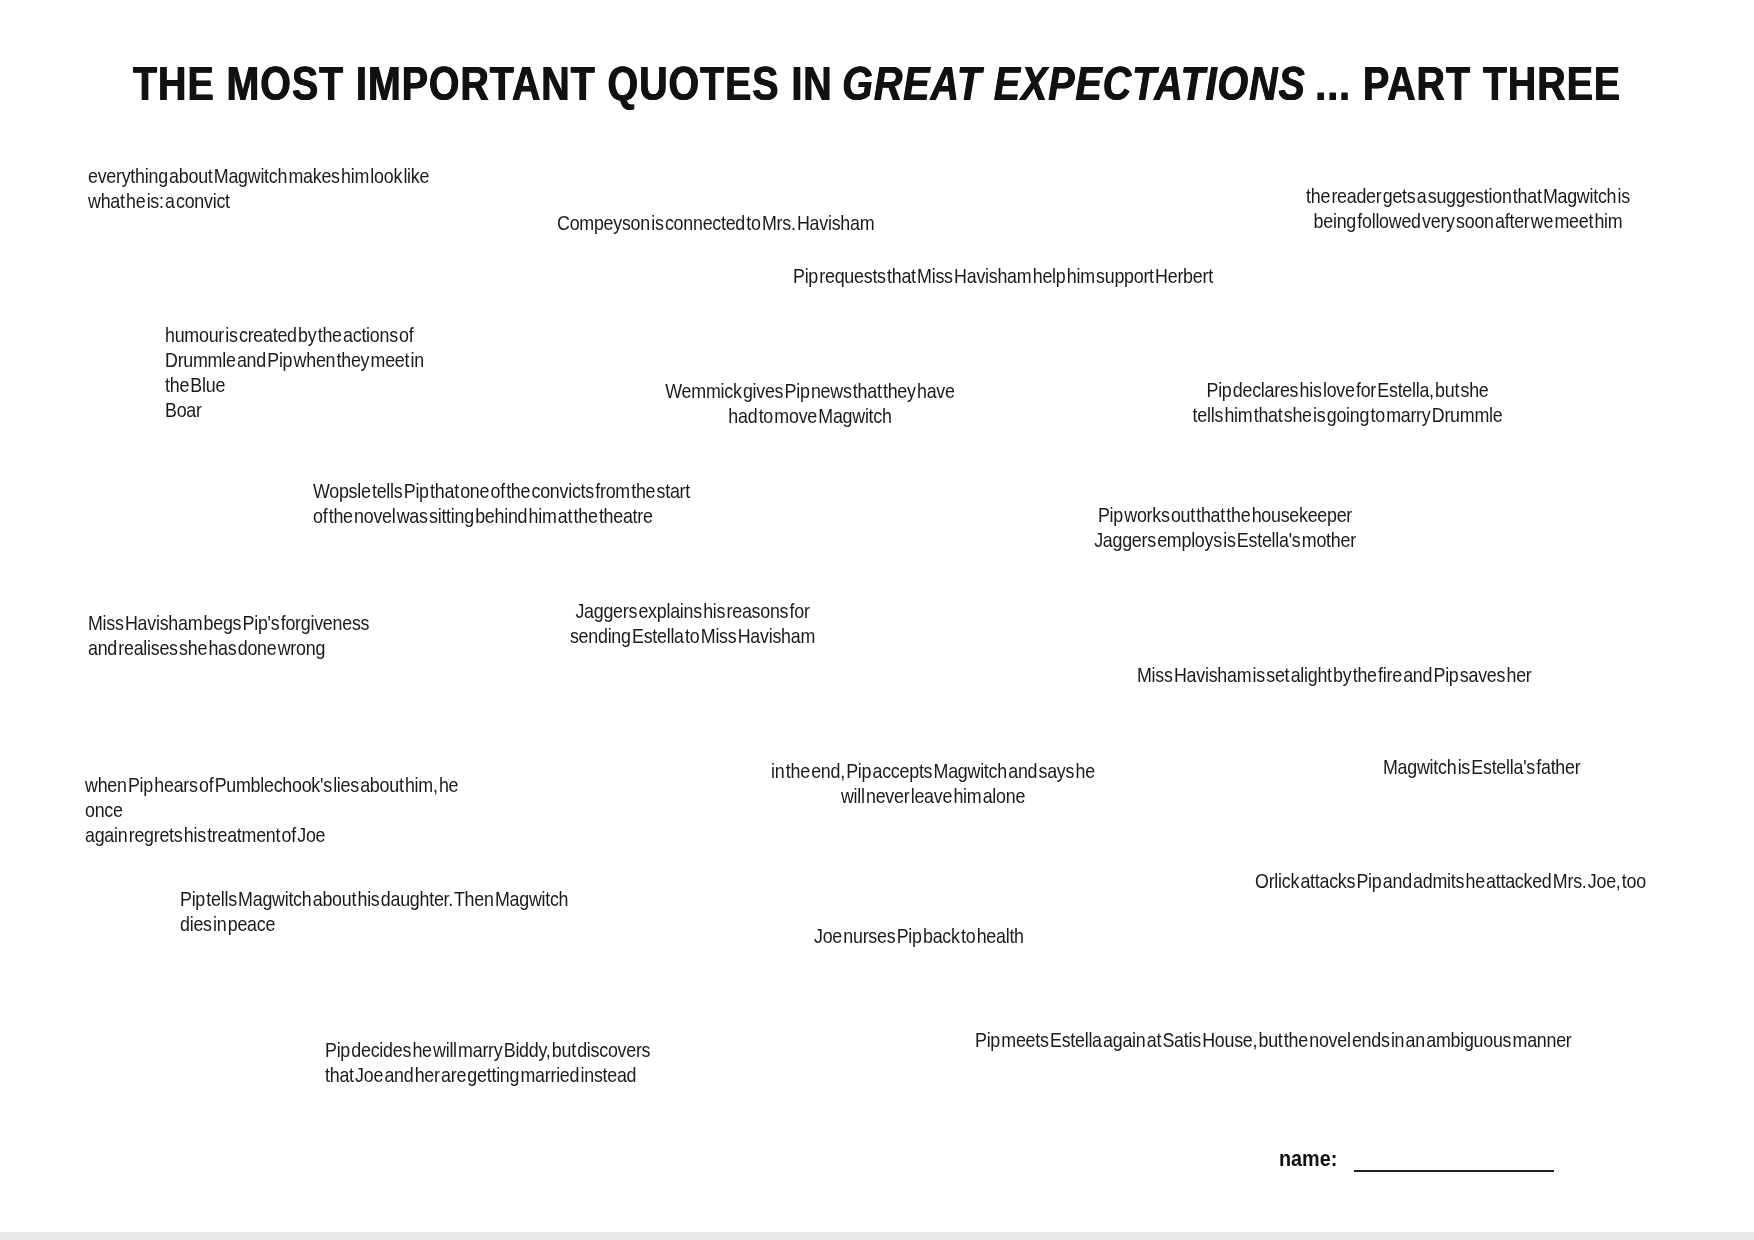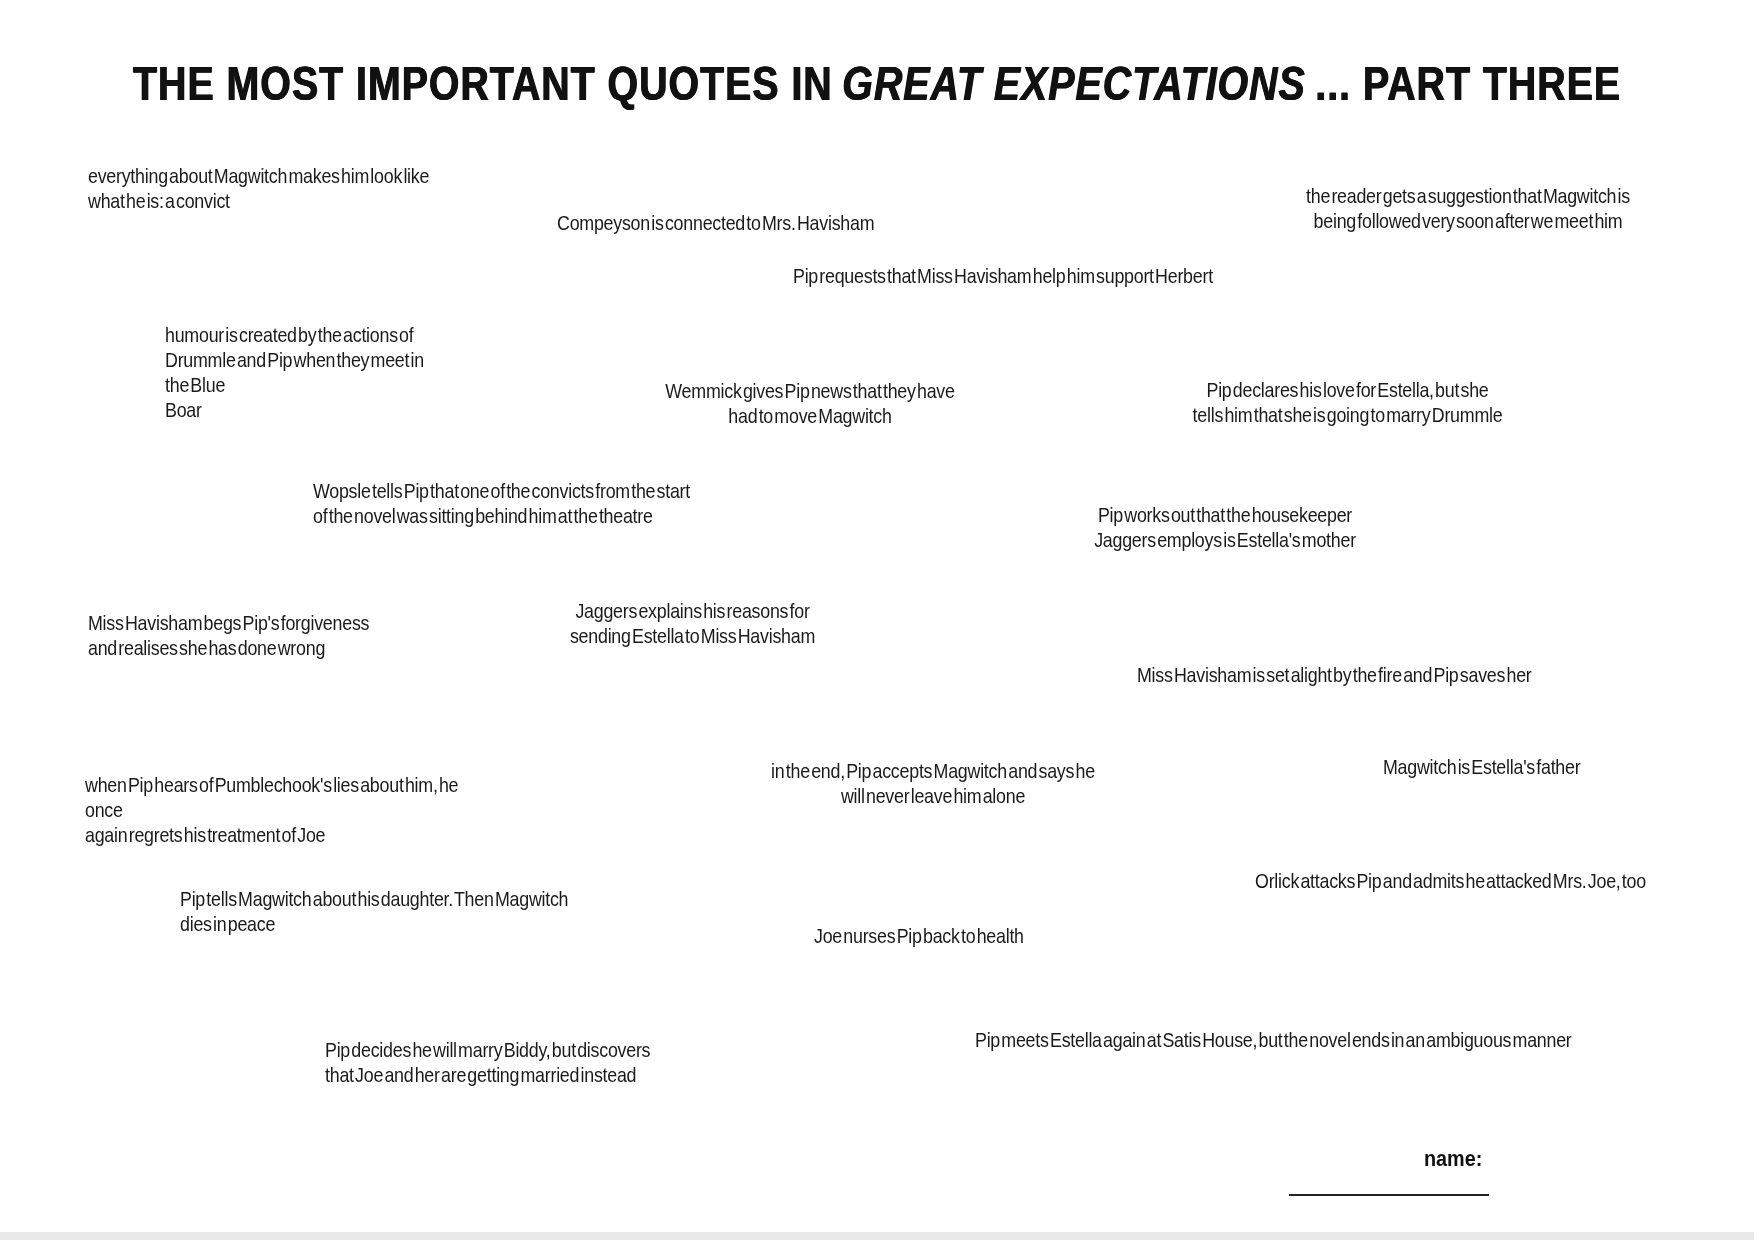--- a/index.html
+++ b/index.html
@@ -53,21 +53,21 @@
   .q13{left:85px;   top:772px; width:470px;}
   .q14{left:733px;  top:758px; width:400px;}
   .q15{left:1383px; top:754px;}
   .q16{left:180px;  top:886px; width:520px;}
   .q17{left:1255px; top:868px;}
   .q18{left:814px;  top:923px;}
   .q19{left:325px;  top:1037px; width:420px;}
   .q20{left:975px;  top:1027px;}
   .name-row{
     position:absolute;left:1279px;top:1146px;
-    display:flex;align-items:flex-end;flex-direction:column;
+    display:flex;align-items:flex-end;
   }
   .name-label{
     font-weight:bold;
     font-size:22px;
     letter-spacing:0;
     transform:scaleX(0.9);transform-origin:0 0;
     color:#111;
   }
   .write-line{
     display:inline-block;

